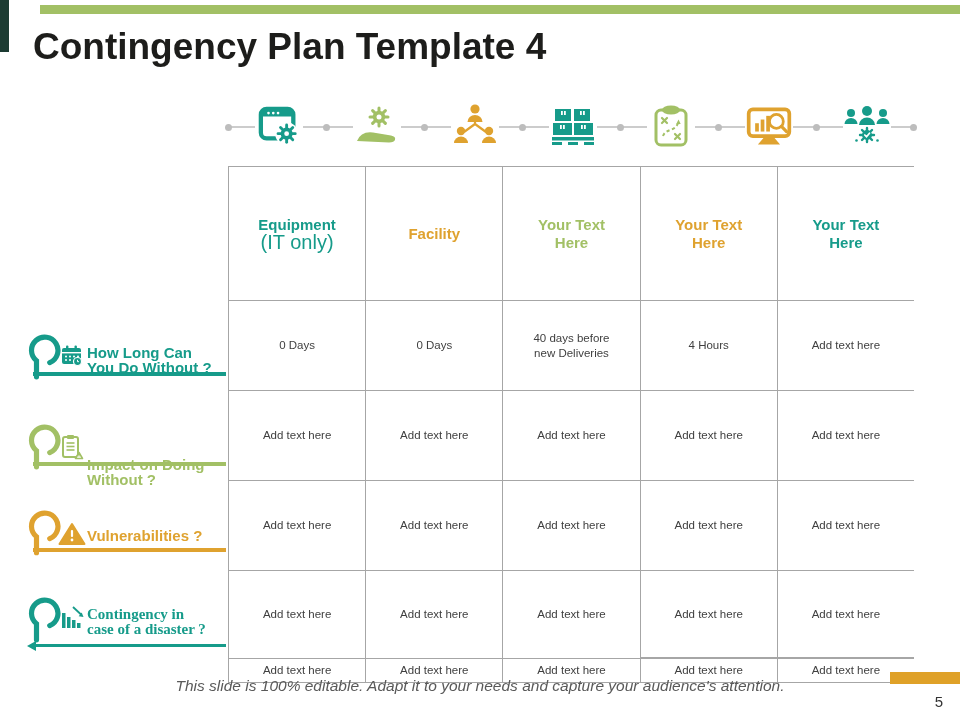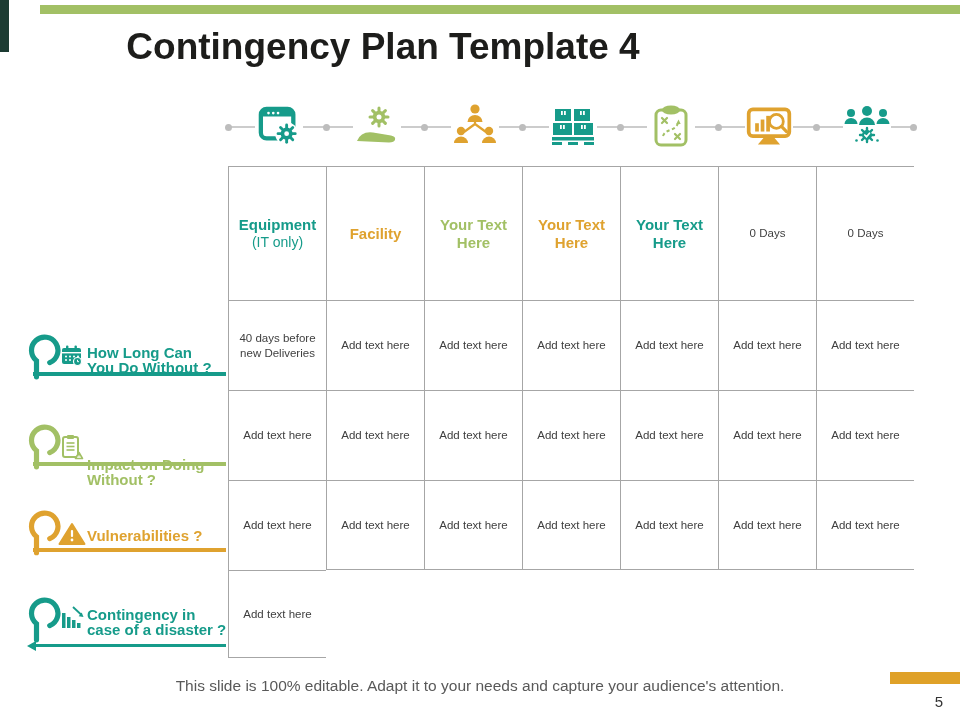--- a/index.html
+++ b/index.html
@@ -9,44 +9,44 @@
     background:#ffffff; position:relative; overflow:hidden;
   }
   .abs { position:absolute; }
 
   
   .corner-bar { left:0; top:0; width:9px; height:52px; background:#1c3b32; }
   .top-accent { left:40px; top:5px; width:920px; height:9px; background:#a2c065; }
 
   .slide-title {
     left:33px; top:26px; width:700px;
-    font-size:37px; font-weight:bold; color:#1d1d1b; letter-spacing:0px;text-align:center;
+    font-size:37px; font-weight:bold; color:#1d1d1b; letter-spacing:0px;
   }
 
   
   .tl-line { left:228px; top:126px; width:686px; height:2px; background:#cccccc; }
   .tl-dot { width:7px; height:7px; border-radius:50%; background:#bdbdbd; top:124px; }
   .tl-icon { top:103px; width:48px; height:46px; background:#ffffff;
              display:flex; align-items:center; justify-content:center; }
 
   
   .grid {
     left:228px; top:166px; width:686px; height:492px;
     display:grid;
-    grid-template-columns:repeat(7, 1fr);
+    grid-template-columns:repeat(5, 1fr);
     grid-template-rows:134px 90px 90px 90px 88px;
   }
   .cell {
     border-left:1px solid #a6a6a6; border-top:1px solid #a6a6a6;
     display:flex; flex-direction:column; align-items:center; justify-content:center;
     text-align:center; padding:4px 5px;
   }
   .cell.last-row { border-bottom:1px solid #a6a6a6; }
   .head-title { font-size:15px; font-weight:bold; line-height:18px; white-space:pre-line; }
-  .head-sub   { font-size:14px; line-height:17px; }
+  .head-sub   { font-size:20px; line-height:17px; }
   .data-cell  { font-size:11.5px; color:#3f3f3f; line-height:15px; white-space:pre-line; }
 
   .c-teal   { color:#169b8a; }
   .c-green  { color:#a2c065; }
   .c-orange { color:#dfa22f; }
 
   
   .qmark { width:34px; height:50px; }
   .row-label-text {
     left:87px; width:142px; height:44px;
@@ -57,21 +57,21 @@
   .u-teal { background:#169b8a; } .u-green { background:#a2c065; } .u-orange { background:#dfa22f; }
   .arrow-left {
     left:27px; width:0; height:0;
     border-top:5px solid transparent; border-bottom:5px solid transparent;
     border-right:9px solid #169b8a;
   }
 
   
   .footer-note {
     left:0; top:677px; width:960px; text-align:center;
-    font-size:15.5px; color:#595959;
+    font-style:italic; font-size:15.5px; color:#595959;
   }
   .page-bar { left:890px; top:672px; width:70px; height:12px; background:#dfa128; }
   .page-number { left:925px; top:693px; width:28px; text-align:center; font-size:15px; color:#333333; }
 </style>
 </head>
 <body>
 
 <div class="abs corner-bar"></div>
 <div class="abs top-accent"></div>
 
@@ -213,20 +213,21 @@
   </div>
   <div class="cell">
     <span class="head-title c-teal">Your Text
 Here</span>
   </div>
 
   <div class="cell data-cell">0 Days</div>
   <div class="cell data-cell">0 Days</div>
   <div class="cell data-cell">40 days before
 new Deliveries</div>
+  <div class="cell data-cell">4 Hours</div>
 
   <div class="cell data-cell">Add text here</div>
   <div class="cell data-cell">Add text here</div>
   <div class="cell data-cell">Add text here</div>
   <div class="cell data-cell">Add text here</div>
   <div class="cell data-cell">Add text here</div>
   <div class="cell data-cell">Add text here</div>
   <div class="cell data-cell">Add text here</div>
 
   <div class="cell data-cell">Add text here</div>
@@ -316,20 +317,20 @@
 <div class="abs" style="left:60px; top:604px;">
   <svg width="26" height="26" viewBox="0 0 26 26">
     <rect x="2" y="9" width="3.5" height="15" fill="#169b8a"></rect>
       <rect x="7" y="13" width="3.5" height="11" fill="#169b8a"></rect>
     <rect x="12" y="16" width="3.5" height="8" fill="#169b8a"></rect>
       <rect x="17" y="19" width="3.5" height="5" fill="#169b8a"></rect>
     <line x1="13" y1="3" x2="21" y2="10.5" stroke="#169b8a" stroke-width="1.8"></line>
     <path d="M23.5 13 l-4.8 -0.8 3 -3.6 z" fill="#169b8a"></path>
   </svg>
 </div>
-<div class="abs row-label-text c-teal" style="top:600px;">Contingency in
+<div class="abs row-label-text c-teal" style="top:600px;font-family:Liberation Serif, serif;">Contingency in
 case of a disaster ?</div>
 <div class="abs arrow-left" style="top:641px;"></div>
 <div class="abs underline u-teal" style="top:644px; left:36px; width:190px; height:3px;"></div>
 
 <div class="abs footer-note">This slide is 100% editable. Adapt it to your needs and capture your audience's attention.</div>
 <div class="abs page-bar"></div>
 <div class="abs page-number">5</div>
 
 </body></html>

